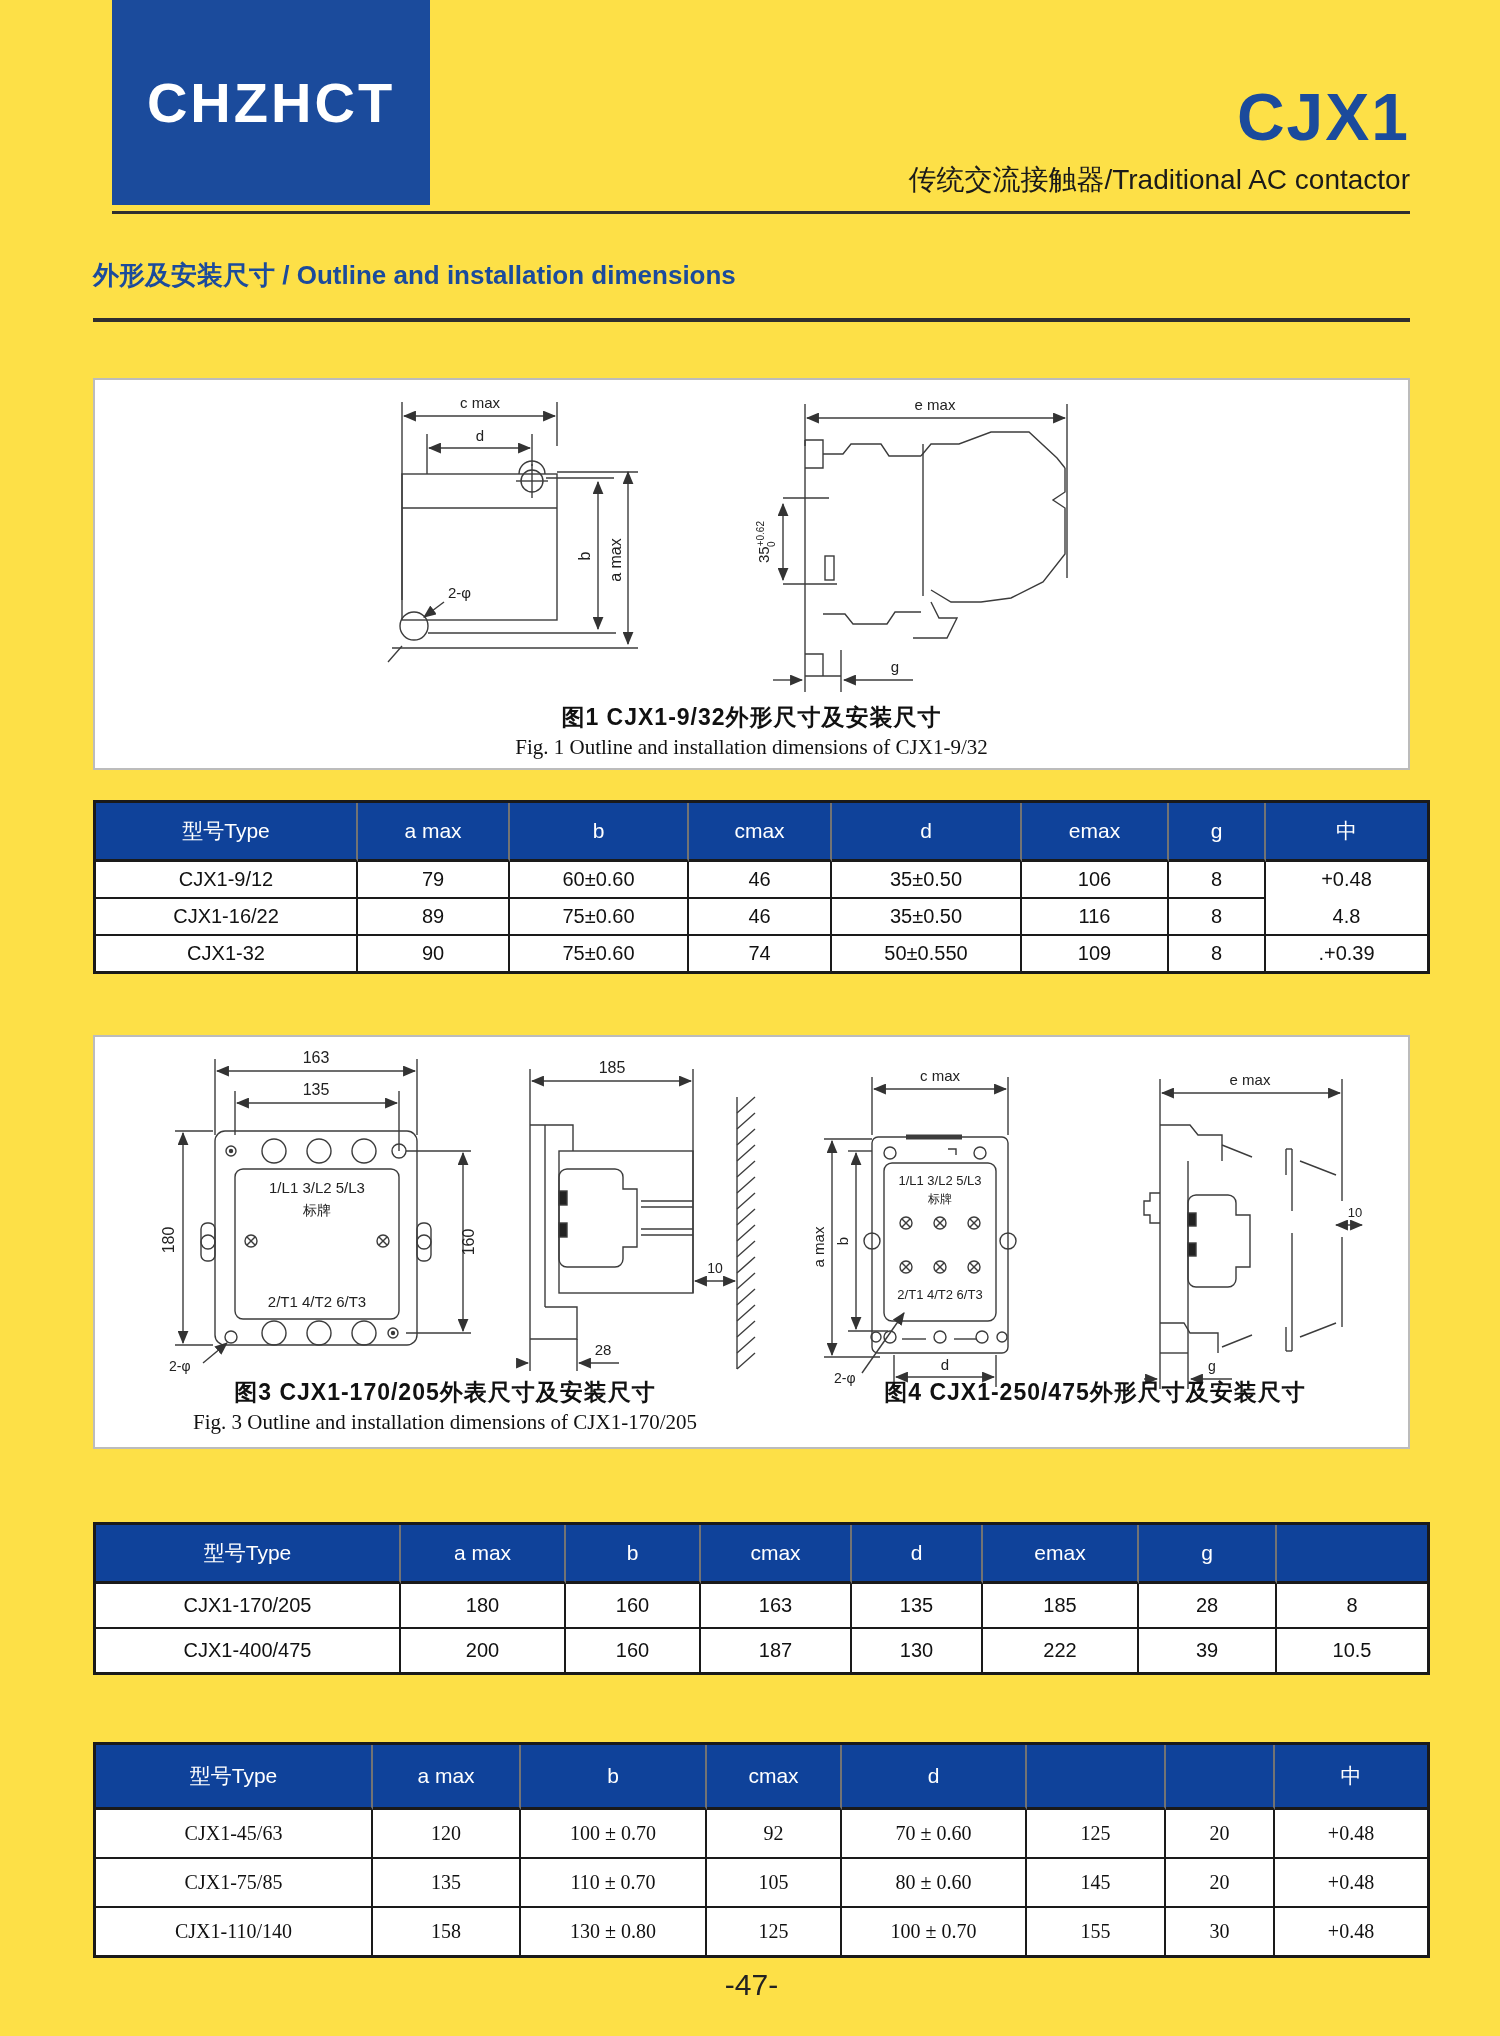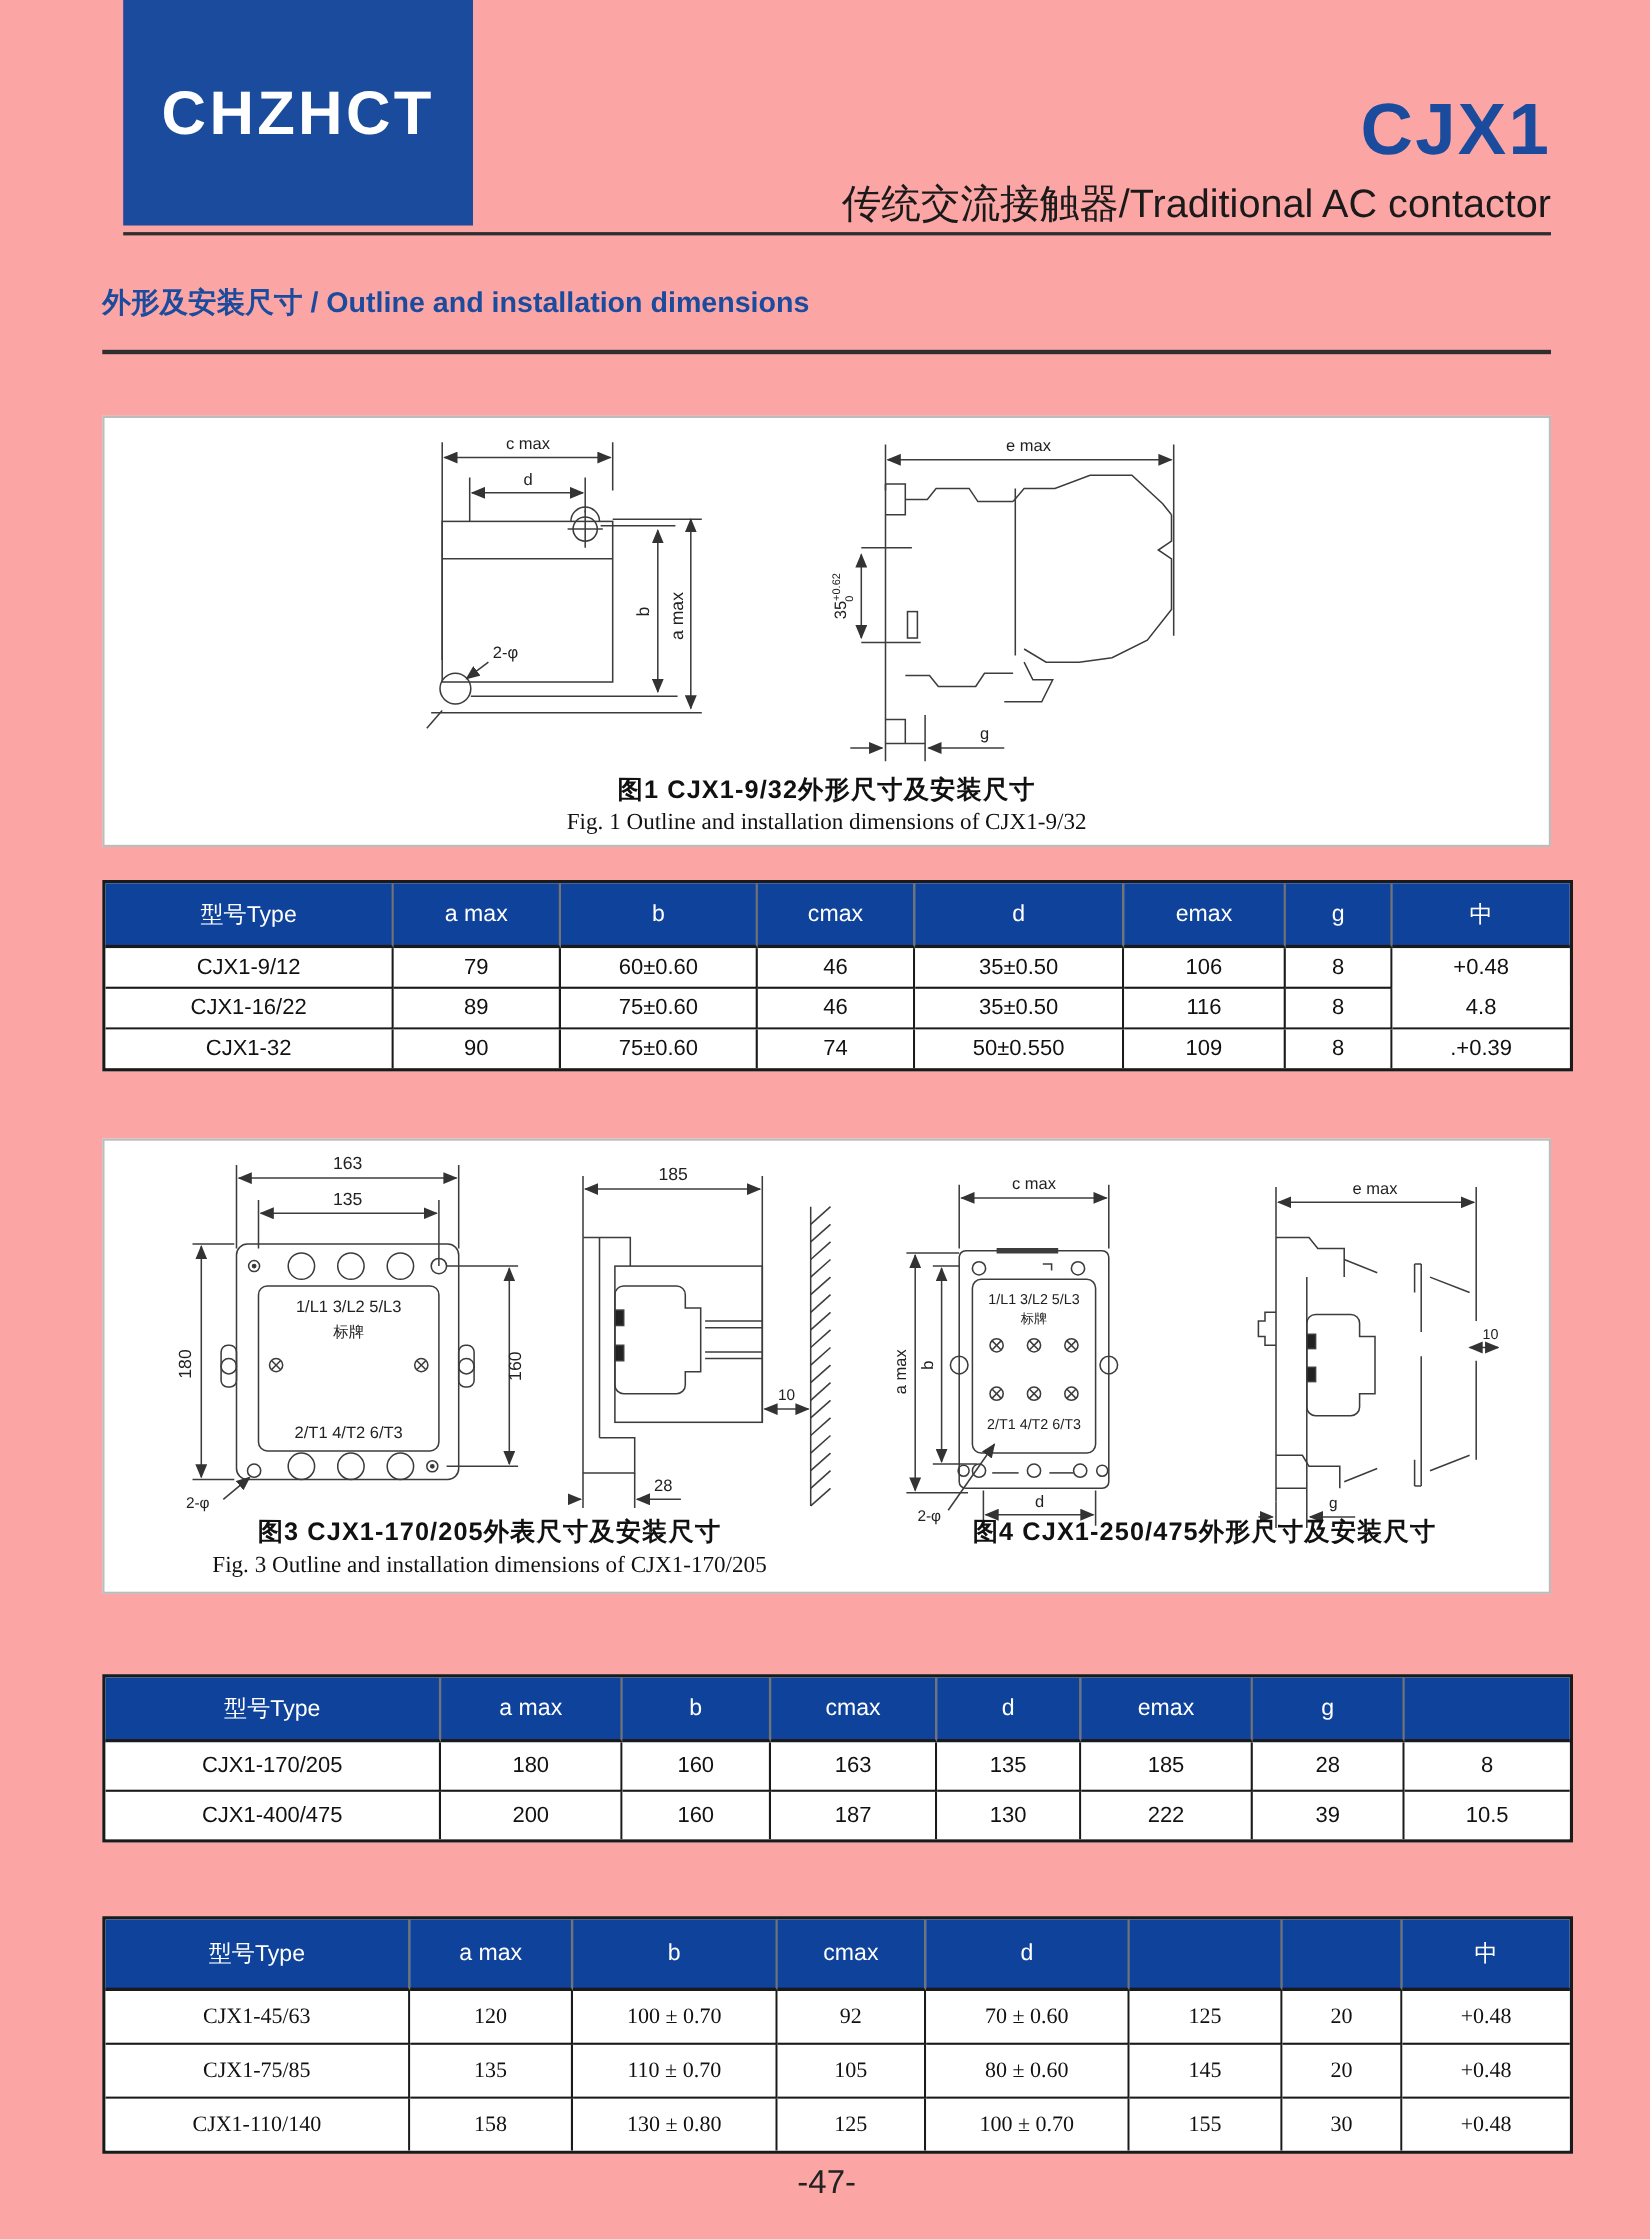--- a/index.html
+++ b/index.html
@@ -1,24 +1,24 @@
 <!DOCTYPE html>
 <html><head>
 <meta charset="utf-8">
 <style>
   html,body{margin:0;padding:0;background:#ffffff;}
   body{width:1500px;height:2036px;position:relative;font-family:"Liberation Sans",sans-serif;color:#111;}
-  .page{position:absolute;inset:0;background:#fca5a5;overflow:hidden;}
+  .page{position:absolute;inset:0;background:#fde047;overflow:hidden;}
 
   
   .logo{position:absolute;left:112px;top:0;width:318px;height:205px;background:#1b4b9c;
         display:flex;align-items:center;justify-content:center;}
   .logo span{color:#fff;font-size:56px;font-weight:bold;letter-spacing:3px;}
   .title{position:absolute;right:90px;top:84px;color:#1b4b9c;font-size:66px;font-weight:bold;letter-spacing:2px;line-height:1;}
-  .subtitle{position:absolute;right:90px;top:162px;font-size:36px;color:#1a1a1a;font-weight:500;line-height:1.3;}
+  .subtitle{position:absolute;right:90px;top:162px;font-size:28px;color:#1a1a1a;font-weight:500;line-height:1.3;}
   .rule{position:absolute;background:#2f2f2f;}
   .rule1{left:112px;width:1298px;top:211px;height:3px;}
   .section-heading{position:absolute;left:93px;top:258px;margin:0;color:#1b4b9c;font-size:26px;font-weight:bold;}
   .rule2{left:93px;width:1317px;top:318px;height:4px;}
 
   
   .figbox{position:absolute;left:93px;width:1313px;border:2px solid #bcbcbc;background:#fff;}
   .figbox1{top:378px;height:388px;}
   .figbox2{top:1035px;height:410px;}
   .fig-svg{position:absolute;}

